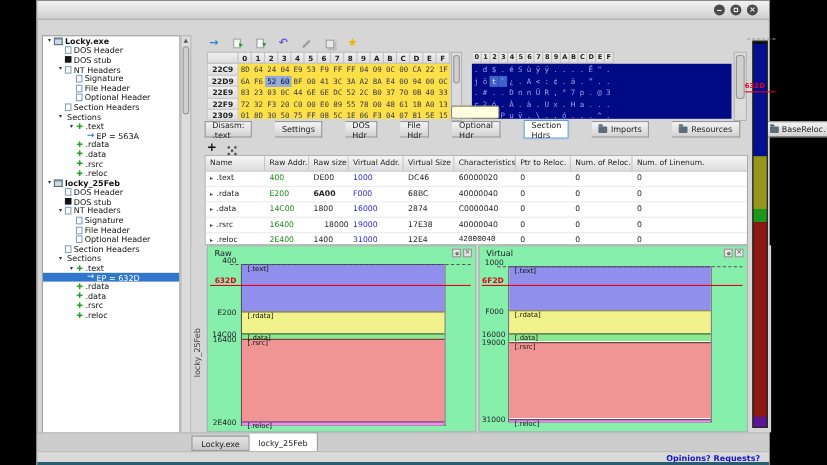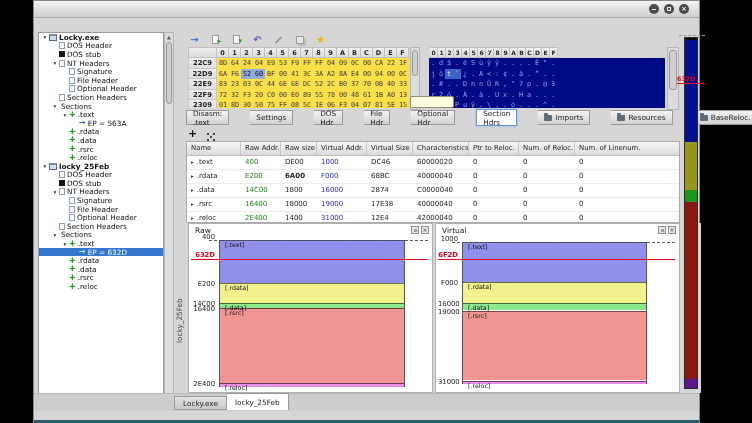--- a/index.html
+++ b/index.html
@@ -91,21 +91,21 @@
     box-sizing:border-box;white-space:nowrap;overflow:hidden;}
   .trowt{display:flex;height:13px;border-bottom:1px solid #ececec;}
   .tdcell{flex:none;font-size:7px;color:#222;line-height:13px;padding-left:4px;box-sizing:border-box;white-space:nowrap;overflow:hidden;}
   .tdcell.green{color:#178a17;}
   .tdcell.blue{color:#2a2ace;}
   .rarr{font-size:5.5px;color:#444;margin-right:3px;}
   
   .dockbg{position:absolute;left:140px;top:222px;width:527px;height:170px;background:#d6d6d6;}
   .docklabel{position:absolute;left:141px;top:258px;width:12px;height:124px;writing-mode:vertical-rl;
     transform:rotate(180deg);font-size:7.3px;color:#444;text-align:center;}
-  .dpanel{position:absolute;background:#ffffff;border:1px solid #b0b0b0;box-sizing:border-box;}
+  .dpanel{position:absolute;background:#86efac;border:1px solid #b0b0b0;box-sizing:border-box;}
   .dhead{position:absolute;left:0;top:0;right:0;height:13px;font-size:7.5px;color:#222;padding-left:6px;line-height:13px;}
   .dbtns{position:absolute;right:3px;top:2px;display:flex;gap:2px;}
   .dock-btn{width:8px;height:8px;border:1px solid #8f8f8f;background:#e6e6e6;box-sizing:border-box;
     display:flex;align-items:center;justify-content:center;font-size:6px;color:#444;line-height:6px;}
   .dock-btn .dot{width:3px;height:3px;border:1px solid #555;border-radius:50%;box-sizing:border-box;}
   .chartbox{position:absolute;background:#fcfcfc;border-left:1px solid #555;border-right:1px solid #555;
     border-bottom:1px solid #222;box-sizing:border-box;}
   .band{position:absolute;left:0;right:0;border-top:1px solid rgba(0,0,0,0.55);box-sizing:border-box;}
   .bandlabel{position:absolute;left:5px;font-size:6.3px;color:#111;z-index:3;white-space:nowrap;}
   .axlabel{position:absolute;font-size:6.8px;color:#222;text-align:right;white-space:nowrap;z-index:2;}
@@ -649,35 +649,35 @@
             <div class="tdcell blue" style="width: 50px;"><span>16000</span></div>
             <div class="tdcell" style="width: 46px;"><span>2874</span></div>
             <div class="tdcell" style="width: 56px;"><span>C0000040</span></div>
             <div class="tdcell" style="width: 50px;"><span>0</span></div>
             <div class="tdcell" style="width: 56px;"><span>0</span></div>
             <div class="tdcell" style="width: 106px;"><span>0</span></div>
           </div>
           <div class="trowt">
             <div class="tdcell" style="width: 54px;"><span class="rarr">▸</span><span>.rsrc</span></div>
             <div class="tdcell green" style="width: 40px;"><span>16400</span></div>
-            <div class="tdcell" style="width: 36px;"><span>18000</span></div>
+            <div class="tdcell" style="width: 36px; text-align: right;"><span>18000</span></div>
             <div class="tdcell blue" style="width: 50px;"><span>19000</span></div>
             <div class="tdcell" style="width: 46px;"><span>17E38</span></div>
             <div class="tdcell" style="width: 56px;"><span>40000040</span></div>
             <div class="tdcell" style="width: 50px;"><span>0</span></div>
             <div class="tdcell" style="width: 56px;"><span>0</span></div>
             <div class="tdcell" style="width: 106px;"><span>0</span></div>
           </div>
           <div class="trowt">
             <div class="tdcell" style="width: 54px;"><span class="rarr">▸</span><span>.reloc</span></div>
             <div class="tdcell green" style="width: 40px;"><span>2E400</span></div>
             <div class="tdcell" style="width: 36px;"><span>1400</span></div>
             <div class="tdcell blue" style="width: 50px;"><span>31000</span></div>
             <div class="tdcell" style="width: 46px;"><span>12E4</span></div>
-            <div class="tdcell" style="width: 56px;"><span>42000040</span></div>
+            <div class="tdcell" style="width: 56px; font-family: Liberation Mono, monospace;"><span>42000040</span></div>
             <div class="tdcell" style="width: 50px;"><span>0</span></div>
             <div class="tdcell" style="width: 56px;"><span>0</span></div>
             <div class="tdcell" style="width: 106px;"><span>0</span></div>
           </div>
         </div>
     </div>
 
     <div class="dockbg"></div>
     <div class="docklabel">locky_25Feb</div>
     <div id="panels">
@@ -753,17 +753,20 @@
     <div class="btabrow"></div>
     <div class="btabs" id="btabs">
         <div class="btab first">
           <span>Locky.exe</span>
         </div>
         <div class="btab active">
           <span>locky_25Feb</span>
         </div>
       </div>
 
+    <div class="statusbar">
+      <a class="statuslink" href="#">Opinions? Requests?</a>
+    </div>
     <div class="bottomstrip"></div>
   <div class="mm-ep" style="top: 81.6731px;"></div>
       <div class="mm-eplabel" style="top: 73.6731px;">632D</div>
     </div>
 </div>
 
 </body></html>

